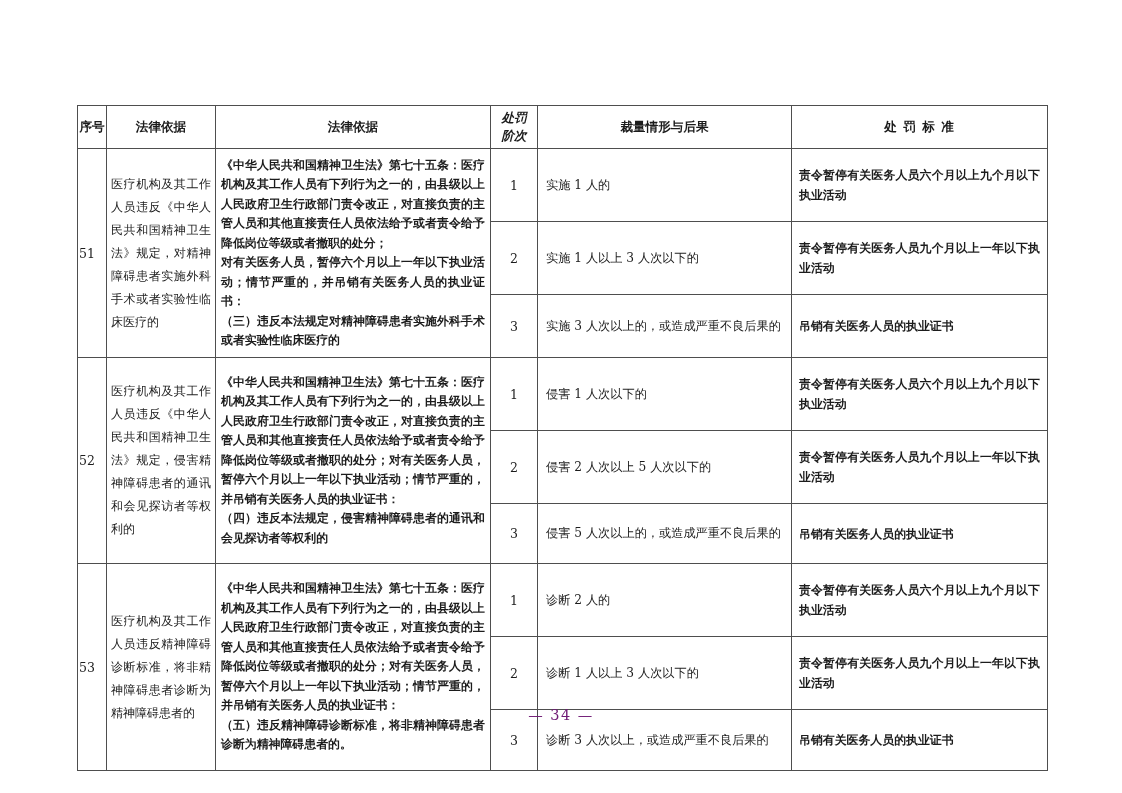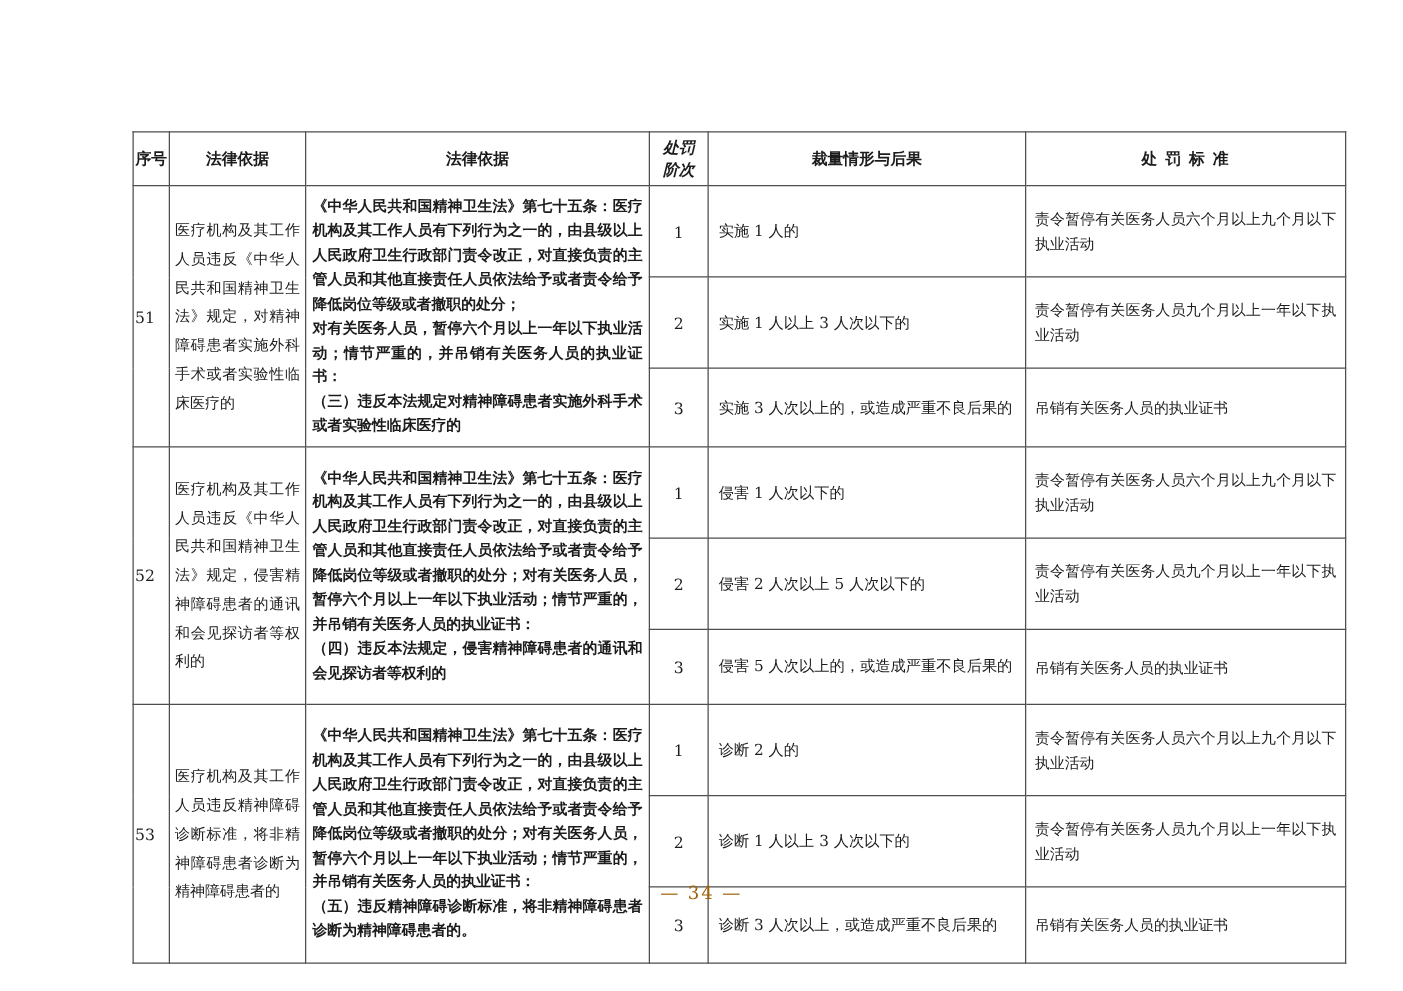--- a/index.html
+++ b/index.html
@@ -17,21 +17,20 @@
     overflow: hidden;
   }
   table.reg-table {
     position: absolute;
     left: 77px;
     top: 105px;
     width: 970px;
     border-collapse: collapse;
     table-layout: fixed;
     border: 1.5px solid #4e4e4e;
-    margin-left: 29px;
   }
   .reg-table th,
   .reg-table td {
     border: 1px solid #4e4e4e;
     box-sizing: border-box;
     overflow: hidden;
   }
   .reg-table th {
     font-weight: 600;
     font-size: 12.6px;
@@ -75,36 +74,37 @@
     padding: 4px 8px;
     vertical-align: middle;
     text-align: left;
   }
   td.cell-standard {
     font-size: 11.9px;
     line-height: 20px;
     padding: 16px 7px;
     vertical-align: middle;
     text-align: justify;
+    font-weight: bold;
   }
   tr.h43 { height: 43px; }
   tr.h63 { height: 63px; }
   tr.h60 { height: 60px; }
   tr.h59 { height: 59px; }
   tr.h61 { height: 61px; }
 
   .page-footer {
     position: absolute;
     top: 707px;
     left: 0;
     width: 100%;
     text-align: center;
     font-size: 14.5px;
     letter-spacing: 1.5px;
-    color: #a16207;
+    color: #701a75;
   }
 </style>
 </head>
 <body>
 
 <div class="page">
 
   <table class="reg-table">
     <colgroup>
       <col style="width:29px">

